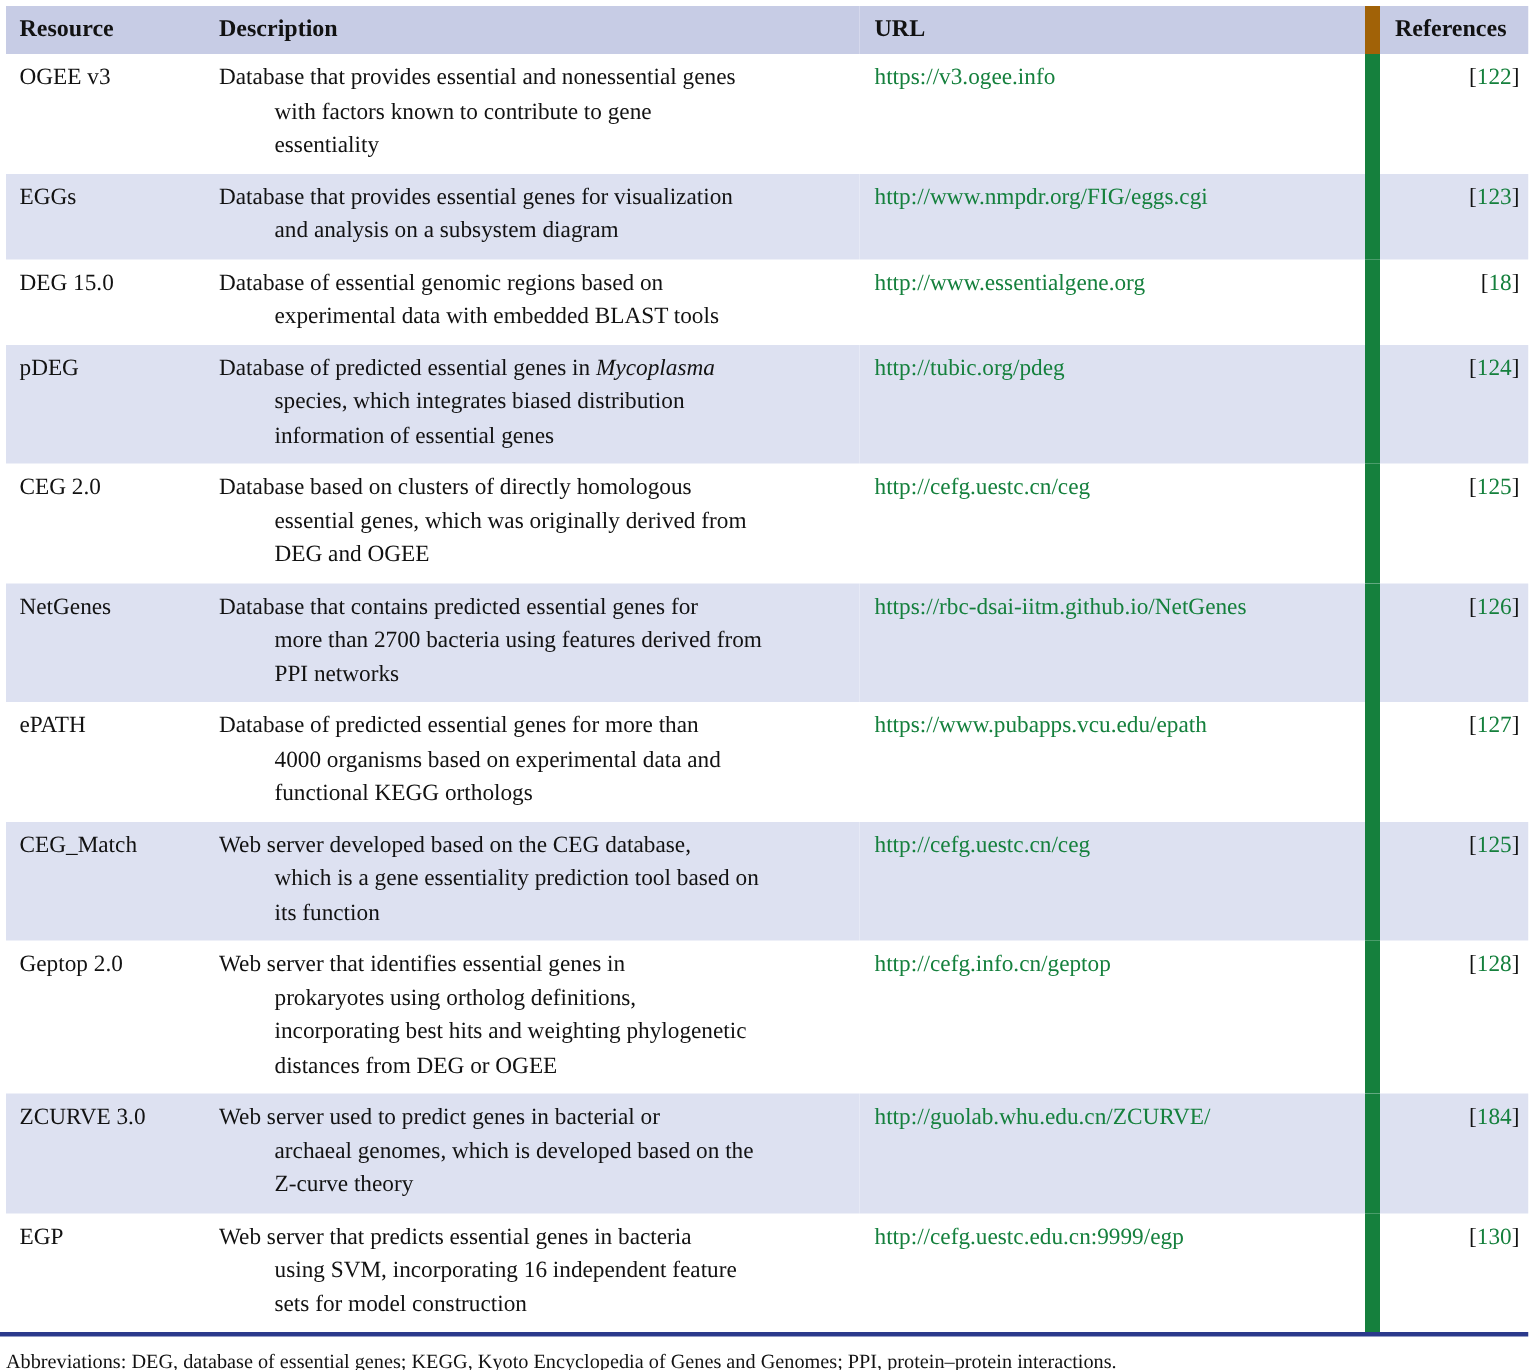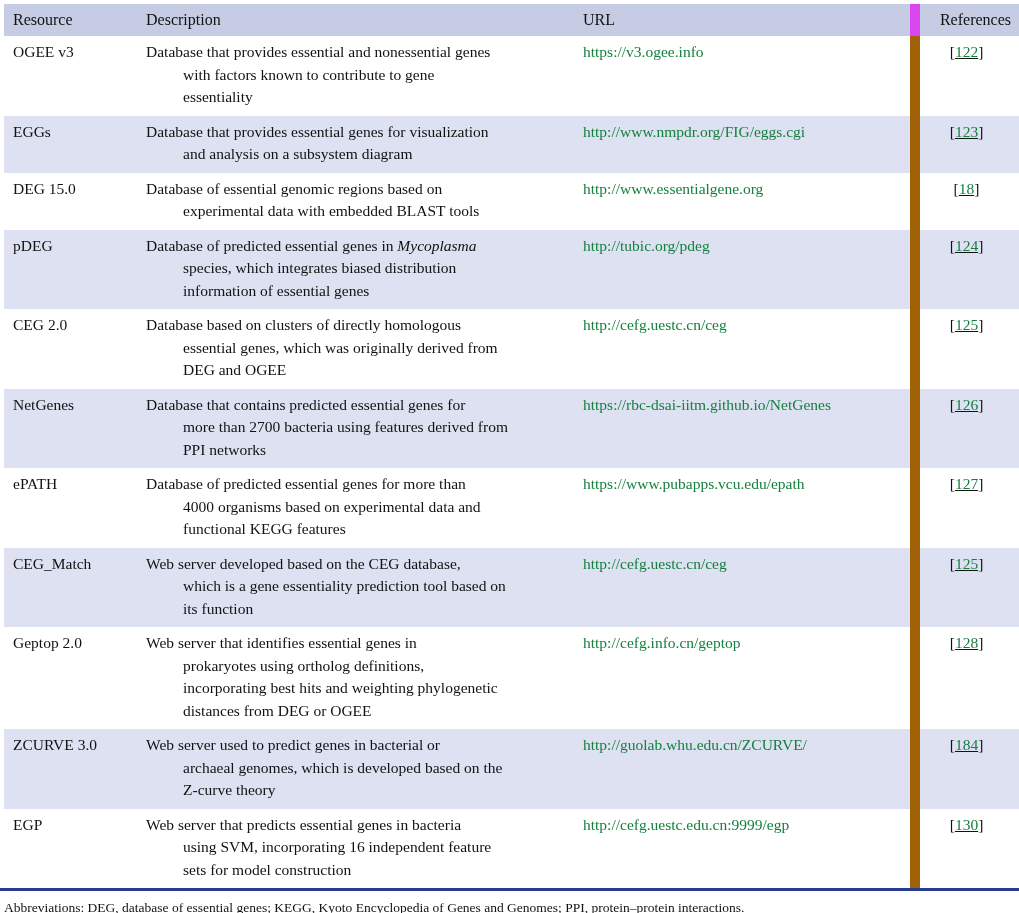--- a/index.html
+++ b/index.html
@@ -23,47 +23,46 @@
     border-spacing: 0;
     table-layout: fixed;
   }
   col.c-resource { width: 132px; }
   col.c-desc     { width: 437px; }
   col.c-url      { width: 337px; }
   col.c-refs     { width: 109px; }
 
   thead th {
     background: #c7cce5;
-    font-weight: normal;
+    font-weight: bold;
     font-size: 16px;
     line-height: 22px;
     text-align: left;
     padding: 5px 0 5px 10px;
     vertical-align: middle;
   }
   thead th.col-resource { padding-left: 9px; }
   thead th.col-refs {
-    text-align: right;
+    text-align: left;
     padding-right: 8px;
-    border-left: 10px solid #d946ef;
+    border-left: 10px solid #a16207;
   }
 
   tbody td {
     vertical-align: top;
     font-size: 15.5px;
     line-height: 22.5px;
     padding: 5px 0 7px 10px;
   }
   tbody td.col-resource { padding-left: 9px; }
   tbody td.col-refs {
-    text-align: center;
+    text-align: right;
     padding-left: 0;
     padding-right: 6px;
-    border-left: 10px solid #a16207;
-    text-decoration: underline;
+    border-left: 10px solid #15803d;
   }
   tbody tr:nth-child(even) td { background: #dde1f1; }
 
   .desc-line { white-space: nowrap; }
   .desc-line.cont { margin-left: 37px; }
 
   a.url-link, a.ref-num {
     color: #15803d;
     text-decoration: none;
     cursor: pointer;
@@ -166,21 +165,21 @@
           </td>
     <td class="col-url"><a class="url-link">https://rbc-dsai-iitm.github.io/NetGenes</a></td>
     <td class="col-refs"><span class="ref-bracket">[</span><a class="ref-num">126</a><span class="ref-bracket">]</span></td>
   </tr>
 
   <tr>
     <td class="col-resource">ePATH</td>
     <td class="col-desc">
             <div class="desc-line"><span>Database of predicted essential genes for more than</span></div>
             <div class="desc-line cont"><span>4000 organisms based on experimental data and</span></div>
-            <div class="desc-line cont"><span>functional KEGG features</span></div>
+            <div class="desc-line cont"><span>functional KEGG orthologs</span></div>
           </td>
     <td class="col-url"><a class="url-link">https://www.pubapps.vcu.edu/epath</a></td>
     <td class="col-refs"><span class="ref-bracket">[</span><a class="ref-num">127</a><span class="ref-bracket">]</span></td>
   </tr>
 
   <tr>
     <td class="col-resource">CEG_Match</td>
     <td class="col-desc">
             <div class="desc-line"><span>Web server developed based on the CEG database,</span></div>
             <div class="desc-line cont"><span>which is a gene essentiality prediction tool based on</span></div>

